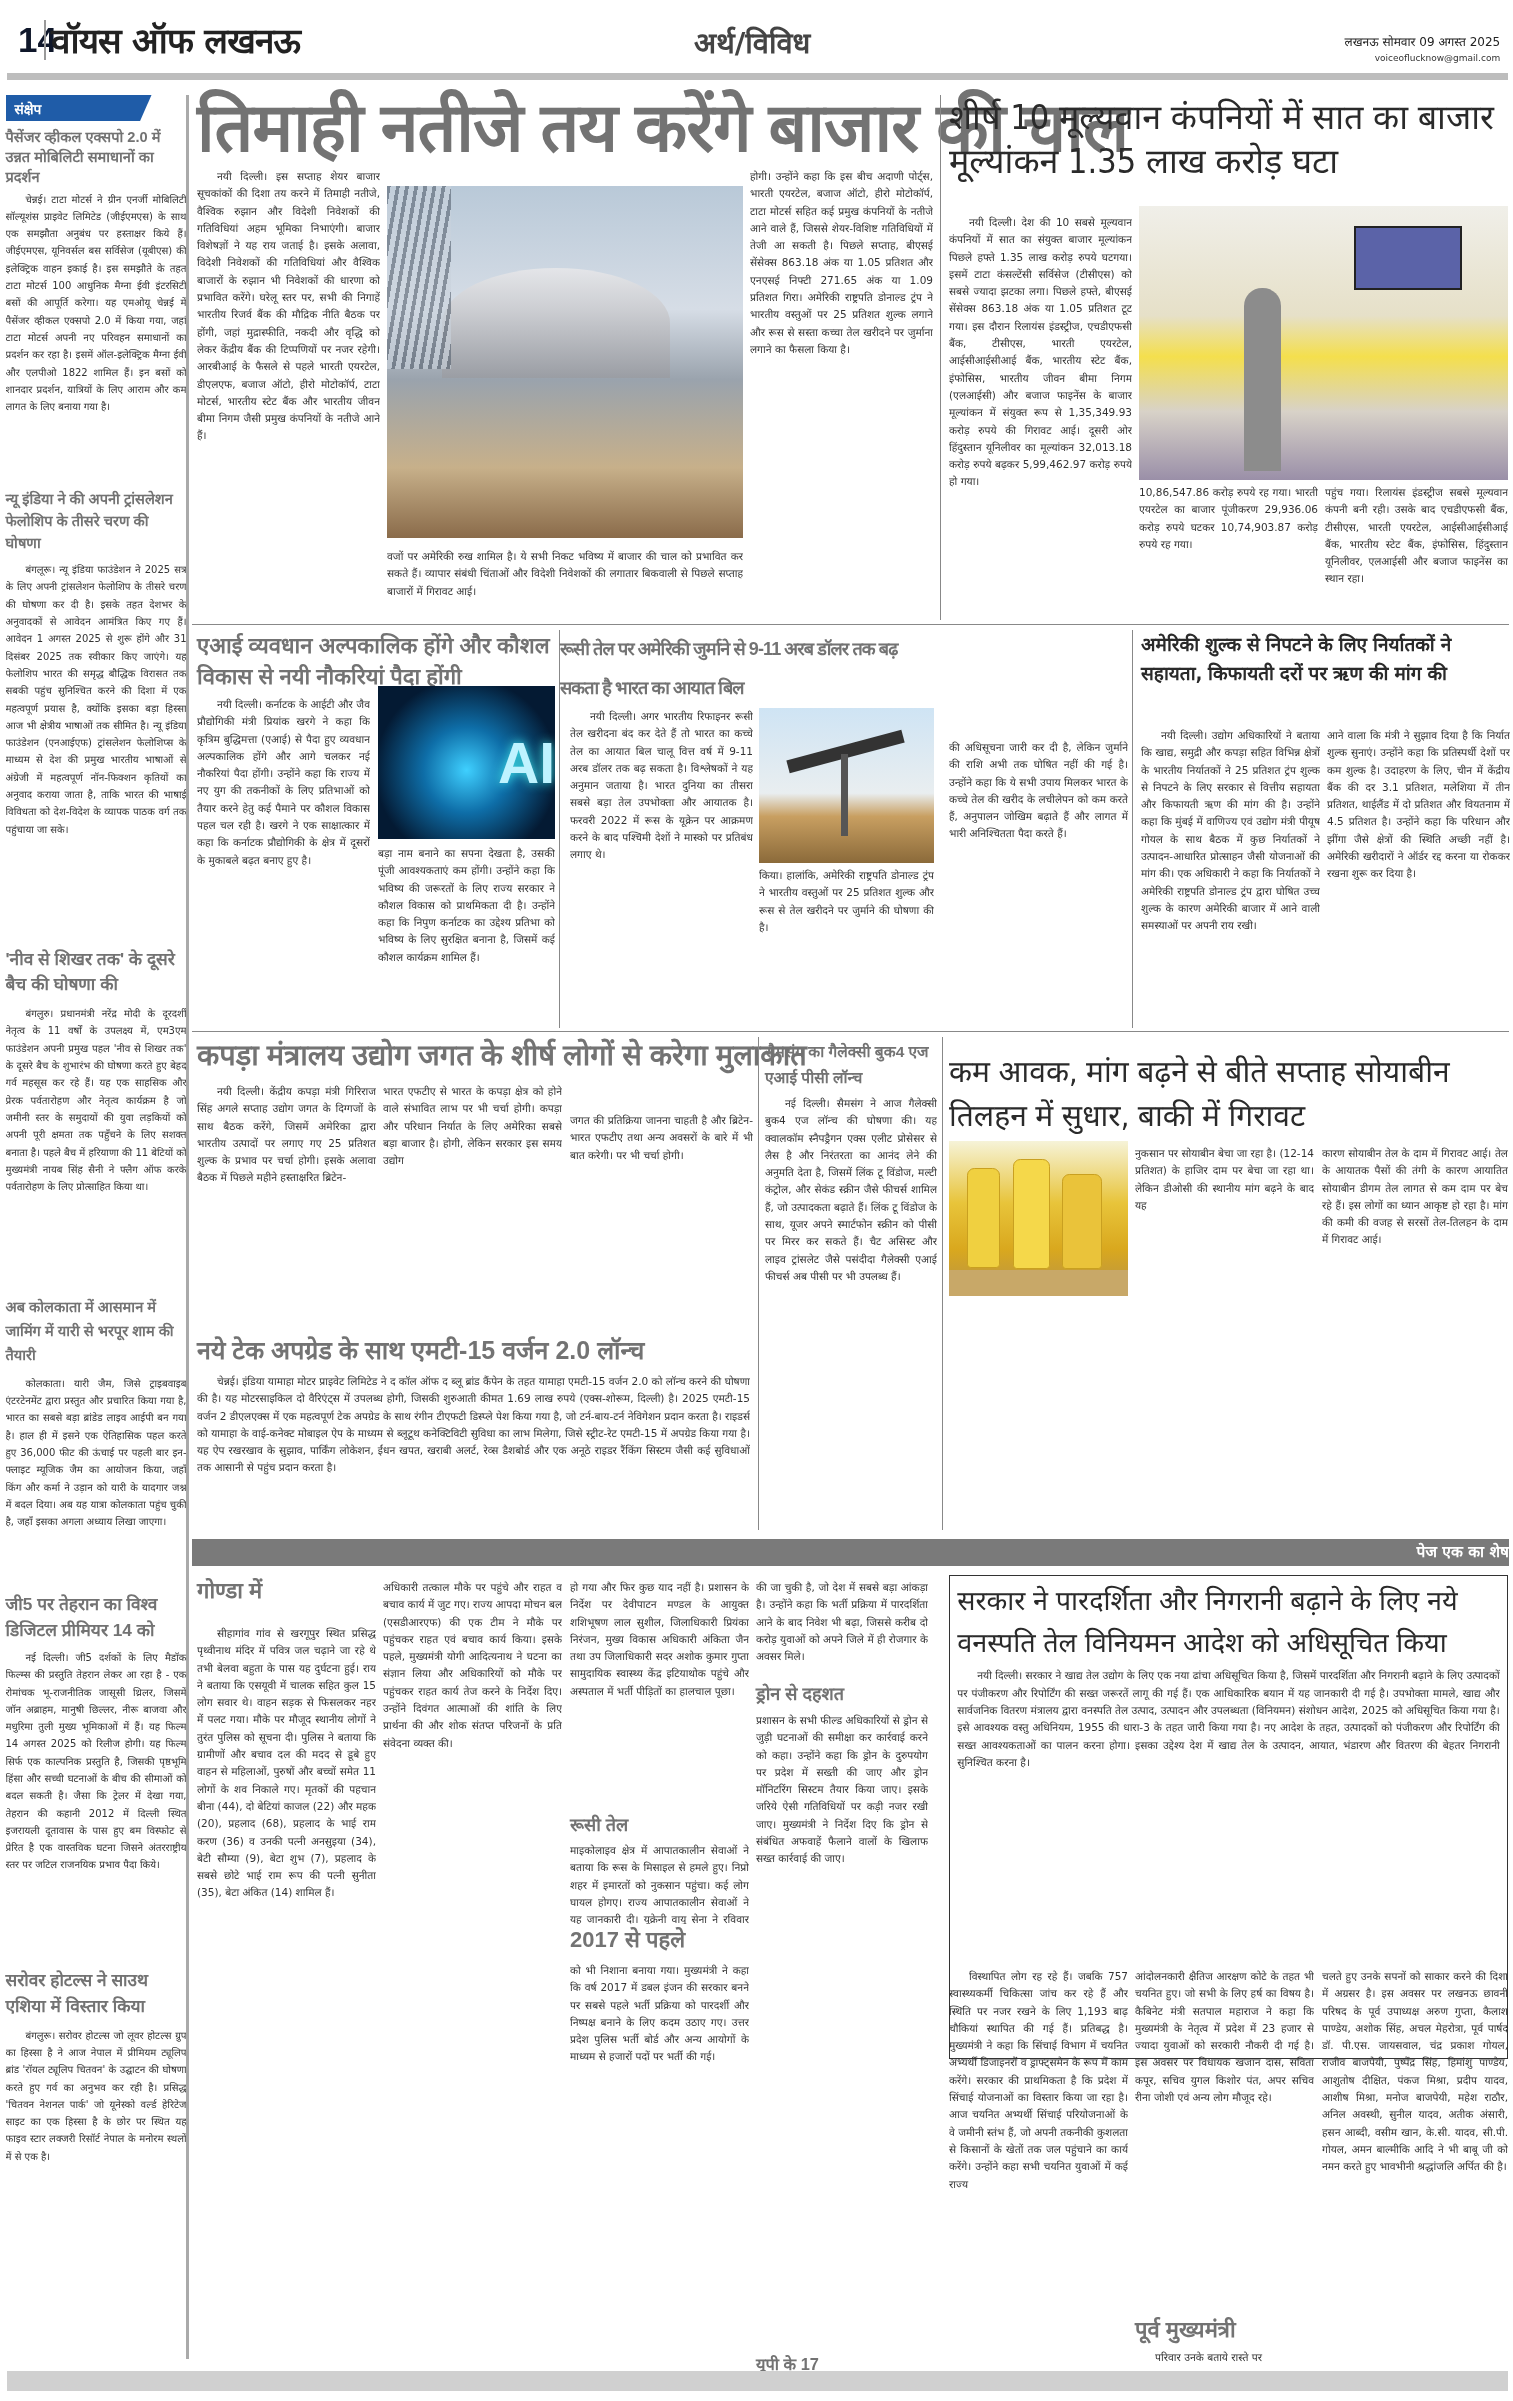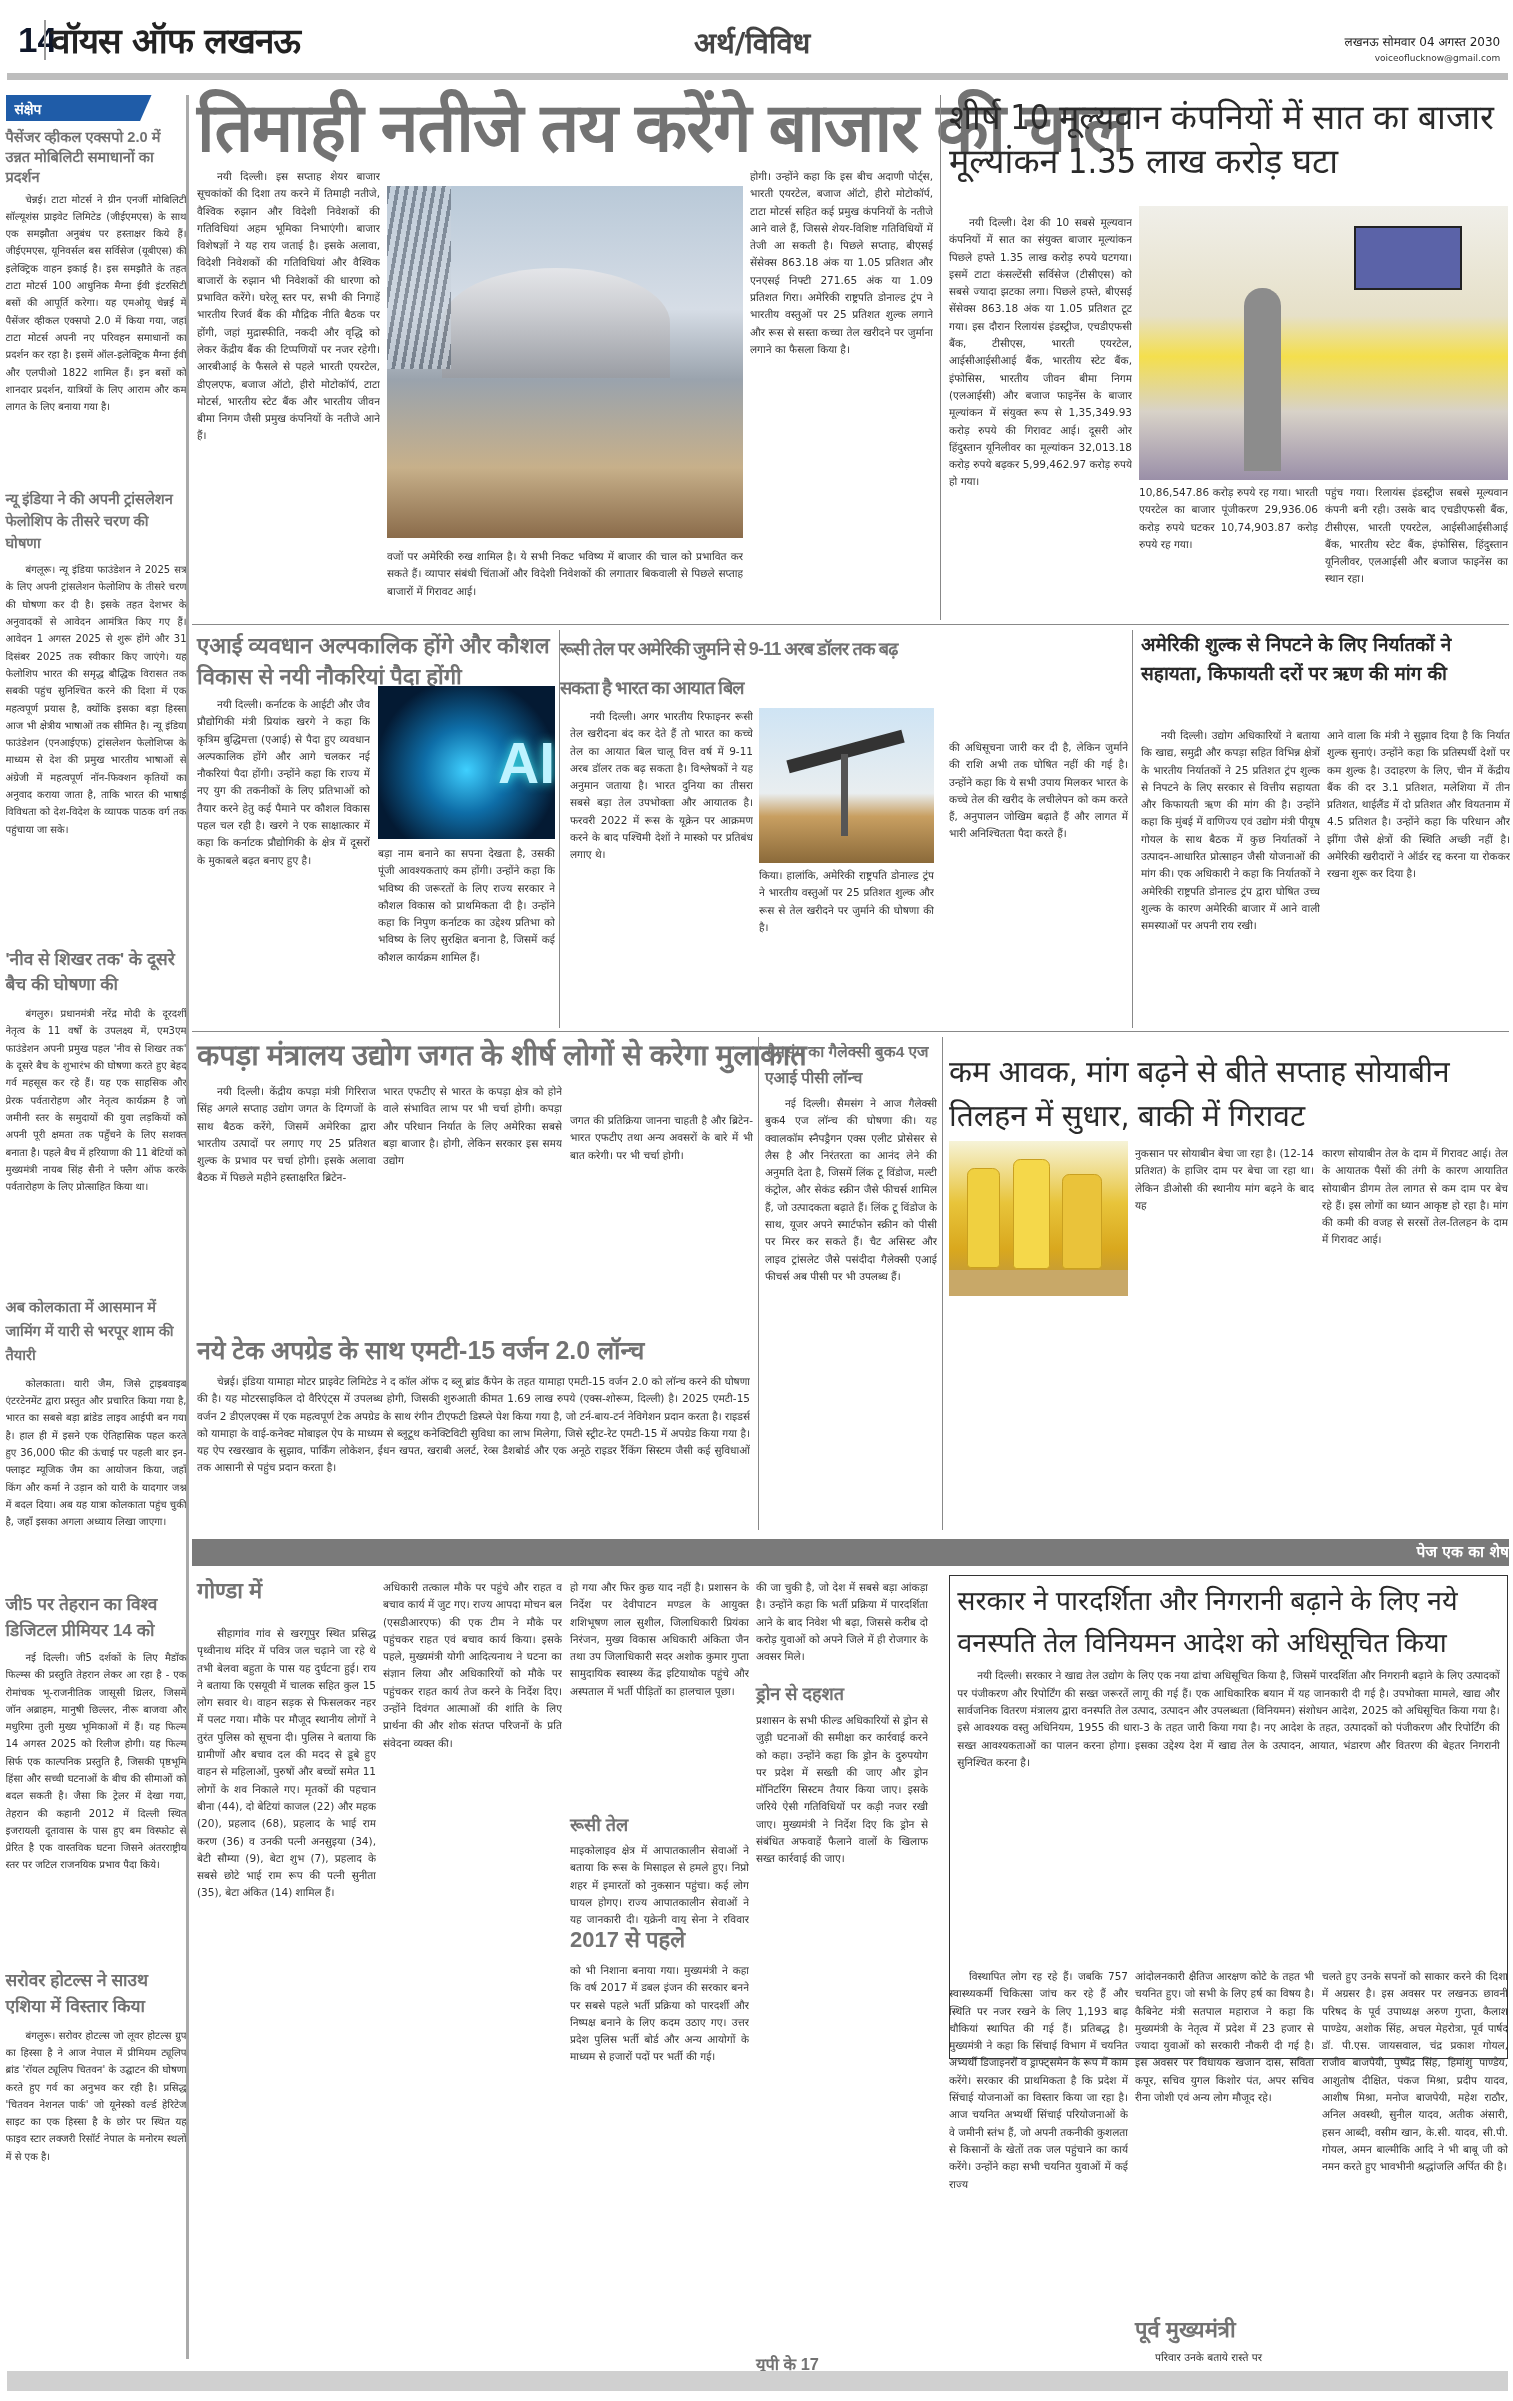--- a/index.html
+++ b/index.html
@@ -14,21 +14,21 @@
 .side .txt{font-size:10px;line-height:17.3px}
 </style>
 </head>
 <body>
 
 <div class="abs" style="left:0;top:0;width:1513px;height:82px">
   <div class="abs" style="left:18px;top:20px;font:bold 35px 'Liberation Sans',sans-serif;color:#0f172a">14</div>
   <div class="abs" style="left:44px;top:20px;width:1.8px;height:40px;background:#999"></div>
   <div class="abs" style="left:51px;top:16.4px;font:bold 35px 'DejaVu Sans',sans-serif;color:#222;letter-spacing:-0.9px">वॉयस ऑफ लखनऊ</div>
   <div class="abs" style="left:694px;top:22px;font:bold 29px 'DejaVu Sans',sans-serif;color:#444">अर्थ/विविध</div>
-  <div class="abs" style="right:12.8px;top:33px;font:12px 'DejaVu Sans',sans-serif;color:#222">लखनऊ सोमवार 04 अगस्त 2030</div>
+  <div class="abs" style="right:12.8px;top:33px;font:12px 'DejaVu Sans',sans-serif;color:#222">लखनऊ सोमवार 09 अगस्त 2025</div>
   <div class="abs" style="right:12.8px;top:53px;font:9px 'DejaVu Sans',sans-serif;color:#333">voiceoflucknow@gmail.com</div>
 </div>
 <div class="abs" style="left:7.3px;top:73px;width:1501px;height:7.3px;background:#bdbdbd"></div>
 
 <div class="abs side" style="left:5.5px;top:95px;width:181px;height:2291px">
   <div style="background:#1f5ca8;color:#fff;font:bold 13.7px 'DejaVu Sans',sans-serif;padding:3.7px 9px;width:146px;clip-path:polygon(0 0,100% 0,92% 100%,0 100%)"><span>संक्षेप</span></div>
   <div class="hl" style="font-size:14.6px;margin-top:5.5px;line-height:20px">पैसेंजर व्हीकल एक्सपो 2.0 में उन्नत मोबिलिटी समाधानों का प्रदर्शन</div>
   <div class="txt" style="height:290px;text-indent:20px;margin-top:3.7px">चेन्नई। टाटा मोटर्स ने ग्रीन एनर्जी मोबिलिटी सॉल्यूशंस प्राइवेट लिमिटेड (जीईएमएस) के साथ एक समझौता अनुबंध पर हस्ताक्षर किये हैं। जीईएमएस, यूनिवर्सल बस सर्विसेज (यूबीएस) की इलेक्ट्रिक वाहन इकाई है। इस समझौते के तहत टाटा मोटर्स 100 आधुनिक मैग्ना ईवी इंटरसिटी बसों की आपूर्ति करेगा। यह एमओयू चेन्नई में पैसेंजर व्हीकल एक्सपो 2.0 में किया गया, जहां टाटा मोटर्स अपनी नए परिवहन समाधानों का प्रदर्शन कर रहा है। इसमें ऑल-इलेक्ट्रिक मैग्ना ईवी और एलपीओ 1822 शामिल हैं। इन बसों को शानदार प्रदर्शन, यात्रियों के लिए आराम और कम लागत के लिए बनाया गया है।</div>
   <div class="hl" style="font-size:14.6px;margin-top:7.3px;line-height:22px">न्यू इंडिया ने की अपनी ट्रांसलेशन फेलोशिप के तीसरे चरण की घोषणा</div>
   <div class="txt" style="height:380px;text-indent:20px;margin-top:7.3px">बंगलूरू। न्यू इंडिया फाउंडेशन ने 2025 सत्र के लिए अपनी ट्रांसलेशन फेलोशिप के तीसरे चरण की घोषणा कर दी है। इसके तहत देशभर के अनुवादकों से आवेदन आमंत्रित किए गए हैं। आवेदन 1 अगस्त 2025 से शुरू होंगे और 31 दिसंबर 2025 तक स्वीकार किए जाएंगे। यह फेलोशिप भारत की समृद्ध बौद्धिक विरासत तक सबकी पहुंच सुनिश्चित करने की दिशा में एक महत्वपूर्ण प्रयास है, क्योंकि इसका बड़ा हिस्सा आज भी क्षेत्रीय भाषाओं तक सीमित है। न्यू इंडिया फाउंडेशन (एनआईएफ) ट्रांसलेशन फेलोशिप्स के माध्यम से देश की प्रमुख भारतीय भाषाओं से अंग्रेजी में महत्वपूर्ण नॉन-फिक्शन कृतियों का अनुवाद कराया जाता है, ताकि भारत की भाषाई विविधता को देश-विदेश के व्यापक पाठक वर्ग तक पहुंचाया जा सके।</div>

